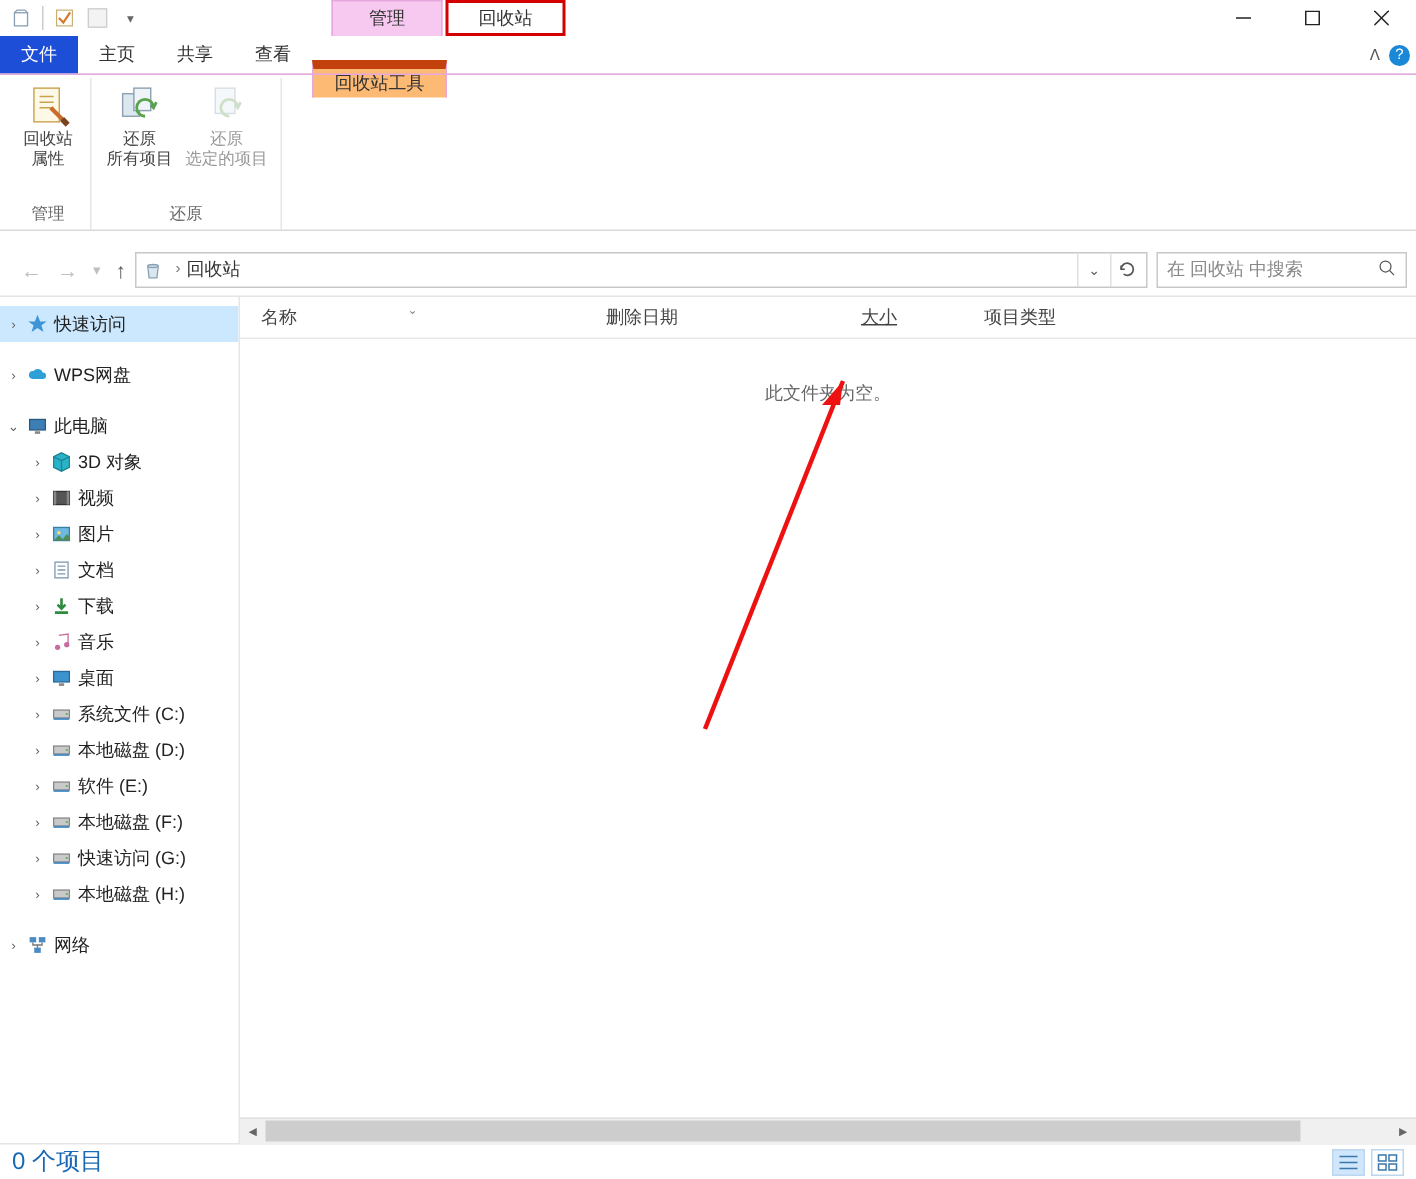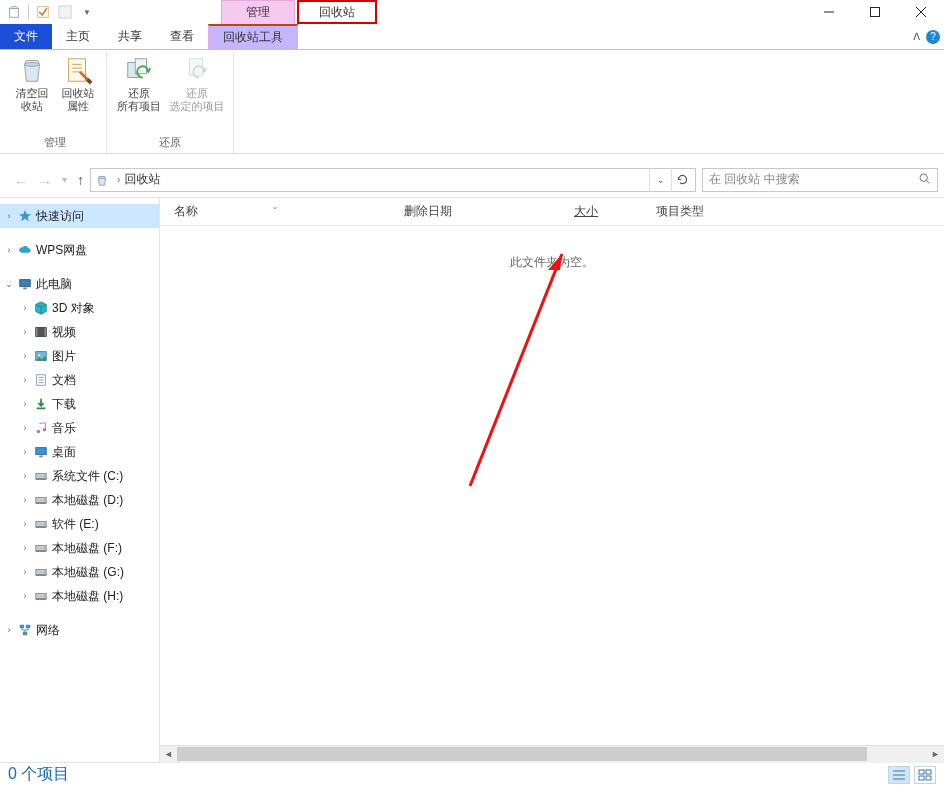--- a/index.html
+++ b/index.html
@@ -15,21 +15,21 @@
 .window-title-tab { padding: 0 20px; display: flex; align-items: center; font-size: 12px; color: #333; border: 2px solid #d40000; margin-left: 2px; }
 .title-spacer { flex: 1; }
 .win-btns { display: flex; }
 .win-btn { width: 46px; display: flex; align-items: center; justify-content: center; font-size: 12px; color: #222; }
 .win-btn svg { width: 10px; height: 10px; }
 
 
 .ribbon-tabs { height: 26px; display: flex; align-items: stretch; border-bottom: 1px solid #d9d9d9; position: relative; }
 .rtab { padding: 0 14px; display: flex; align-items: center; font-size: 12px; color: #333; cursor: default; }
 .rtab.file { background: #1d4ed8; color: #fff; }
-.rtab.context { background: #c4b5fd; border-top: 2px solid #c2410c; border-left: 1px solid #e6a8df; border-right: 1px solid #e6a8df; position: relative; top: 0; }
+.rtab.context { background: #fdba74; border-top: 6px solid #c2410c; border-left: 1px solid #e6a8df; border-right: 1px solid #e6a8df; position: relative; top: 16px; }
 .ribbon-right { position: absolute; right: 4px; top: 0; height: 100%; display: flex; align-items: center; gap: 6px; }
 .collapse-caret { font-size: 10px; color: #555; }
 .help-icon { width: 14px; height: 14px; border-radius: 50%; background: #1a88d6; color: #fff; font-size: 10px; display: flex; align-items: center; justify-content: center; }
 .ribbon-border-pink { position: absolute; left: 0; right: 0; bottom: -1px; height: 1px; background: #e6a8df; }
 
 
 .ribbon { height: 104px; border-bottom: 1px solid #d9d9d9; display: flex; padding: 2px 0 0 4px; }
 .rgroup { display: flex; flex-direction: column; align-items: center; padding: 0 6px; border-right: 1px solid #e5e5e5; }
 .rgroup-row { flex: 1; display: flex; gap: 2px; }
 .rbtn { width: 44px; display: flex; flex-direction: column; align-items: center; justify-content: flex-start; padding-top: 2px; font-size: 11px; color: #444; position: relative; }
@@ -40,21 +40,21 @@
 
 .nav-area { height: 36px; display: flex; align-items: center; gap: 6px; padding: 0 6px; border-bottom: 1px solid #e5e5e5; margin-top: 8px; }
 .nav-arrows { display: flex; align-items: center; gap: 10px; padding-left: 8px; }
 .nav-arrow { color: #bfbfbf; font-size: 14px; }
 .nav-arrow.enabled { color: #555; }
 .addr-bar { flex: 1; height: 24px; border: 1px solid #c8c8c8; display: flex; align-items: center; padding: 0 2px; font-size: 12px; color: #333; }
 .addr-icon { width: 18px; height: 18px; display: flex; align-items: center; justify-content: center; margin-right: 2px; }
 .addr-sep { color: #777; padding: 0 4px; font-size: 10px; }
 .addr-right { margin-left: auto; display: flex; align-items: center; }
 .addr-btn { width: 22px; height: 22px; display: flex; align-items: center; justify-content: center; color: #555; border-left: 1px solid #e0e0e0; }
-.search-box { width: 236px; height: 24px; border: 1px solid #c8c8c8; display: flex; align-items: center; padding: 0 6px; font-size: 12px; color: #888; }
+.search-box { width: 167px; height: 24px; border: 1px solid #c8c8c8; display: flex; align-items: center; padding: 0 6px; font-size: 12px; color: #888; }
 .search-box .s-icon { margin-left: auto; color: #555; }
 
 
 .body { display: flex; height: calc(786px - 24px - 26px - 104px - 8px - 36px - 24px); }
 .tree { width: 160px; border-right: 1px solid #e5e5e5; overflow-y: auto; padding-top: 6px; font-size: 12px; color: #222; }
 .tree-item { display: flex; align-items: center; height: 24px; padding-left: 4px; gap: 3px; }
 .tree-item.level1 { }
 .tree-item.level2 { padding-left: 20px; }
 .tree-item.selected { background: #cce8ff; }
 .tree-caret { width: 10px; font-size: 9px; color: #666; display: inline-flex; justify-content: center; }
@@ -151,31 +151,20 @@
   </div>
   <div class="ribbon-border-pink"></div>
 </div>
 
 <div class="ribbon">
   <div class="rgroup">
     <div class="rgroup-row">
       <div class="rbtn">
         <span class="bigicon">
           <svg width="30" height="30" viewBox="0 0 32 32">
-              <path d="M8 10 H24 L22 28 H10 Z" fill="#dbe7ef" stroke="#8aa0b2"></path>
-              <path d="M8 10 L10 6 H22 L24 10" fill="#eef4f8" stroke="#8aa0b2"></path>
-              <ellipse cx="16" cy="10" rx="8" ry="2" fill="#c9d9e4" stroke="#8aa0b2"></ellipse>
-            </svg>
-        </span>
-        <span class="lbl">清空回
-收站</span>
-      </div>
-      <div class="rbtn">
-        <span class="bigicon">
-          <svg width="30" height="30" viewBox="0 0 32 32">
               <rect x="6" y="4" width="18" height="24" fill="#fef8e6" stroke="#caa24a"></rect>
               <line x1="10" y1="10" x2="20" y2="10" stroke="#caa24a"></line>
               <line x1="10" y1="14" x2="20" y2="14" stroke="#caa24a"></line>
               <line x1="10" y1="18" x2="20" y2="18" stroke="#caa24a"></line>
               <path d="M18 18 L28 28" stroke="#c86d2d" stroke-width="3"></path>
               <path d="M26 26 L30 30" stroke="#7b4320" stroke-width="4"></path>
             </svg>
         </span>
         <span class="lbl">回收站
 属性</span>
@@ -405,21 +394,21 @@
         </div>
         <div class="tree-item level2">
           <span class="tree-caret">›</span>
           <span class="tree-icon">
             <svg width="14" height="14" viewBox="0 0 16 16">
               <rect x="2" y="5" width="12" height="6" fill="#c9c9c9" stroke="#888"></rect>
               <circle cx="12" cy="8" r="0.8" fill="#5a5"></circle>
               <rect x="2" y="11" width="12" height="1.5" fill="#4a8cc2"></rect>
             </svg>
           </span>
-          <span class="tree-label">本地磁盘 (G:)</span>
+          <span class="tree-label">快速访问 (G:)</span>
         </div>
         <div class="tree-item level2">
           <span class="tree-caret">›</span>
           <span class="tree-icon">
             <svg width="14" height="14" viewBox="0 0 16 16">
               <rect x="2" y="5" width="12" height="6" fill="#c9c9c9" stroke="#888"></rect>
               <circle cx="12" cy="8" r="0.8" fill="#5a5"></circle>
               <rect x="2" y="11" width="12" height="1.5" fill="#4a8cc2"></rect>
             </svg>
           </span>

